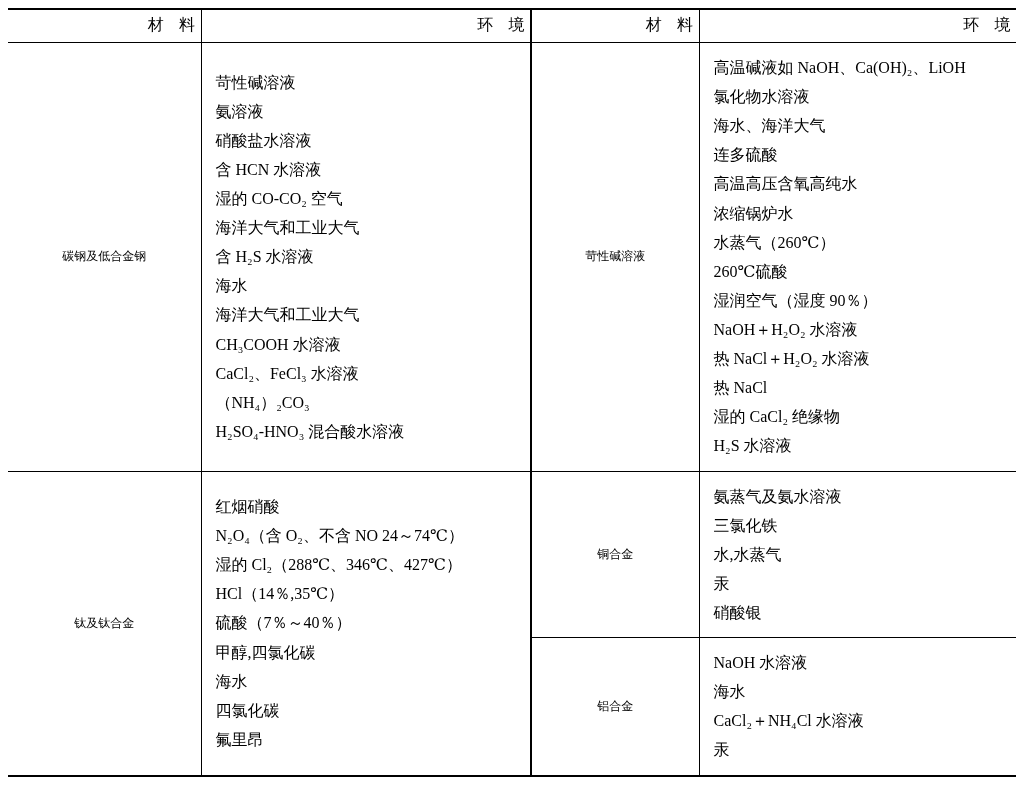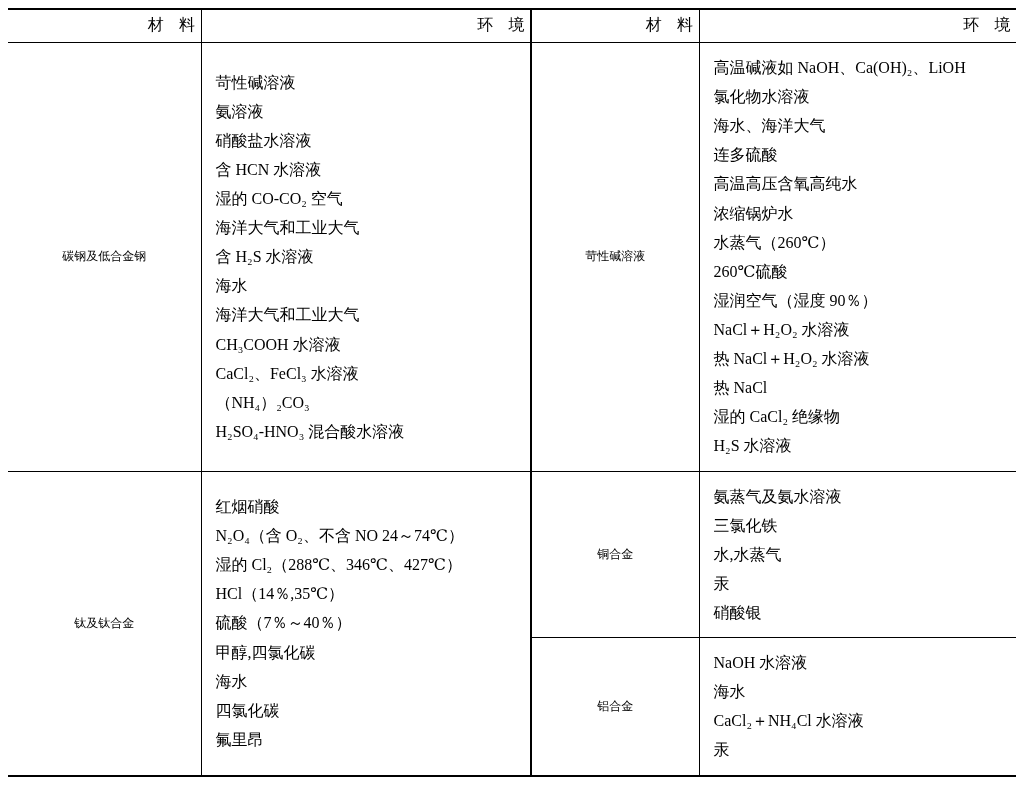--- a/index.html
+++ b/index.html
@@ -125,21 +125,21 @@
           <ul class="envlist">
             <li>高温碱液如 NaOH、Ca(OH)₂、LiOH</li>
             <li>氯化物水溶液</li>
             <li>海水、海洋大气</li>
             <li>连多硫酸</li>
             <li>高温高压含氧高纯水</li>
             <li>浓缩锅炉水</li>
             <li>水蒸气（260℃）</li>
             <li>260℃硫酸</li>
             <li>湿润空气（湿度 90％）</li>
-            <li>NaCl＋H₂O₂ 水溶液</li>
+            <li>NaOH＋H₂O₂ 水溶液</li>
             <li>热 NaCl＋H₂O₂ 水溶液</li>
             <li>热 NaCl</li>
             <li>湿的 CaCl₂ 绝缘物</li>
             <li>H₂S 水溶液</li>
           </ul>
         </td>
       </tr>
       <tr>
 
         <td class="matcell vsep" rowspan="2">钛及钛合金</td>

